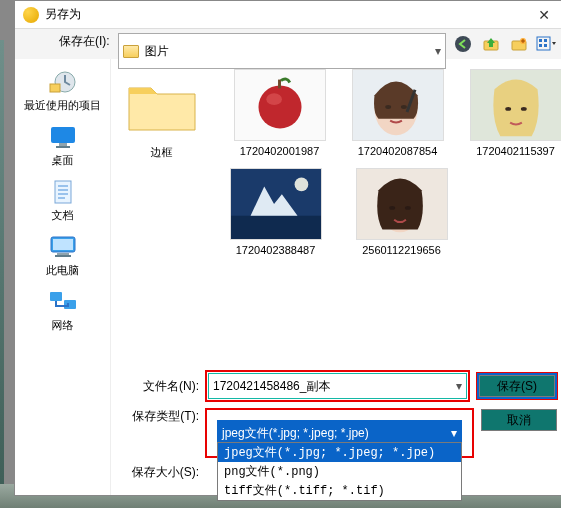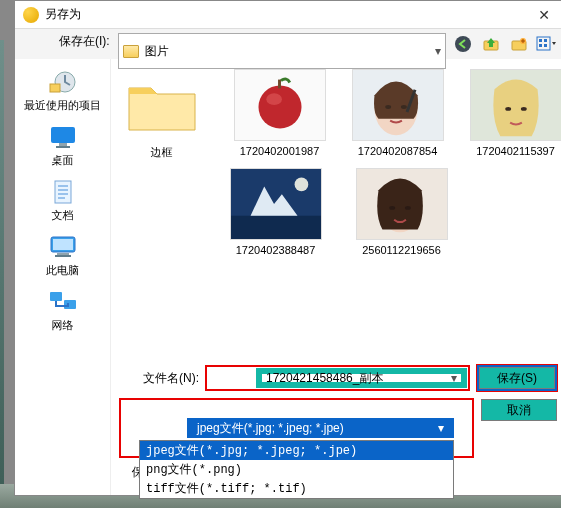--- a/index.html
+++ b/index.html
@@ -23,23 +23,23 @@
 .sidebar .item .txt { text-align: center; font-size: 11px; line-height: 1.1; }
 .main { flex: 1; display: flex; flex-direction: column; min-width: 0; }
 .filegrid { flex: 1; padding: 10px 8px 4px 8px; overflow: hidden; }
 .row { display: flex; gap: 26px; margin-bottom: 8px; justify-content: center; }
 .tile { width: 100px; display: flex; flex-direction: column; align-items: center; }
 .thumb { width: 92px; height: 72px; border: 1px solid #ddd; background: #eee; display: flex; align-items: center; justify-content: center; overflow: hidden; }
 .tile .cap { margin-top: 4px; font-size: 11px; text-align: center; white-space: nowrap; }
 .bottom { padding: 4px 8px 8px 8px; position: relative; }
 .brow { display: flex; align-items: center; gap: 6px; margin-bottom: 6px; }
 .brow .blbl { width: 80px; text-align: right; white-space: nowrap; font-size: 12px; }
-.txtcombo { flex: 1; height: 20px; border: 6px solid #14b8a6; background: #fff; display: flex; align-items: center; padding: 0 4px; font-size: 12px; margin-left: 48px; }
+.txtcombo { flex: 1; height: 26px; border: 1px solid #14b8a6; background: #fff; display: flex; align-items: center; padding: 0 4px; font-size: 12px; }
 .txtcombo .caret { margin-left: auto; color: #555; }
-.btn { width: 76px; height: 22px; border: 1px solid #7a7a7a; background: #14b8a6; display: flex; align-items: center; justify-content: center; font-size: 12px; }
+.btn { width: 76px; height: 22px; border: 1px solid #7a7a7a; background: #0f766e; display: flex; align-items: center; justify-content: center; font-size: 12px; }
 .btn.primary { outline: 2px solid #0a64c8; outline-offset: 0; }
 .redbox { border: 2px solid #e80202; }
 .filetype-open { position: relative; }
 .dropdown { position: absolute; left: 0; right: 0; top: 22px; background: #fff; border: 1px solid #7a7a7a; z-index: 10; font-family: Consolas, "Courier New", monospace; font-size: 12px; }
 .dropdown .opt { padding: 1px 6px; white-space: nowrap; }
 .dropdown .opt.sel { background: #0a64c8; color: #fff; }
 .desktop-strip { position: absolute; left: 0; right: 0; bottom: 0; height: 24px; background: linear-gradient(#9aa9a0, #6f7f74); }
 .left-edge { position: absolute; left: 0; top: 40px; bottom: 24px; width: 4px; background: linear-gradient(#6f8f8a, #3f5f58); }
 </style>
 </head>
@@ -242,21 +242,22 @@
             </div>
           </div>
           <div class="redbox" style="padding:1px">
             <div class="btn primary">
               <span>保存(S)</span>
             </div>
           </div>
         </div>
 
         <div class="brow" style="align-items:flex-start">
-          <div class="redbox" style="flex:1;padding:18px;position:relative">
+          <span class="blbl">保存类型(T):</span>
+          <div class="redbox" style="flex:1;padding:10px;position:relative">
             <div class="filetype-open">
               <div class="txtcombo" style="background:#0a64c8;color:#fff;border-color:#0a64c8">
                 <span>jpeg文件(*.jpg; *.jpeg; *.jpe)</span>
                 <span class="caret" style="color:#fff">▾</span>
               </div>
               <div class="dropdown">
                 <div class="opt sel">jpeg文件(*.jpg; *.jpeg; *.jpe)</div>
                 <div class="opt">png文件(*.png)</div>
                 <div class="opt">tiff文件(*.tiff; *.tif)</div>
 

